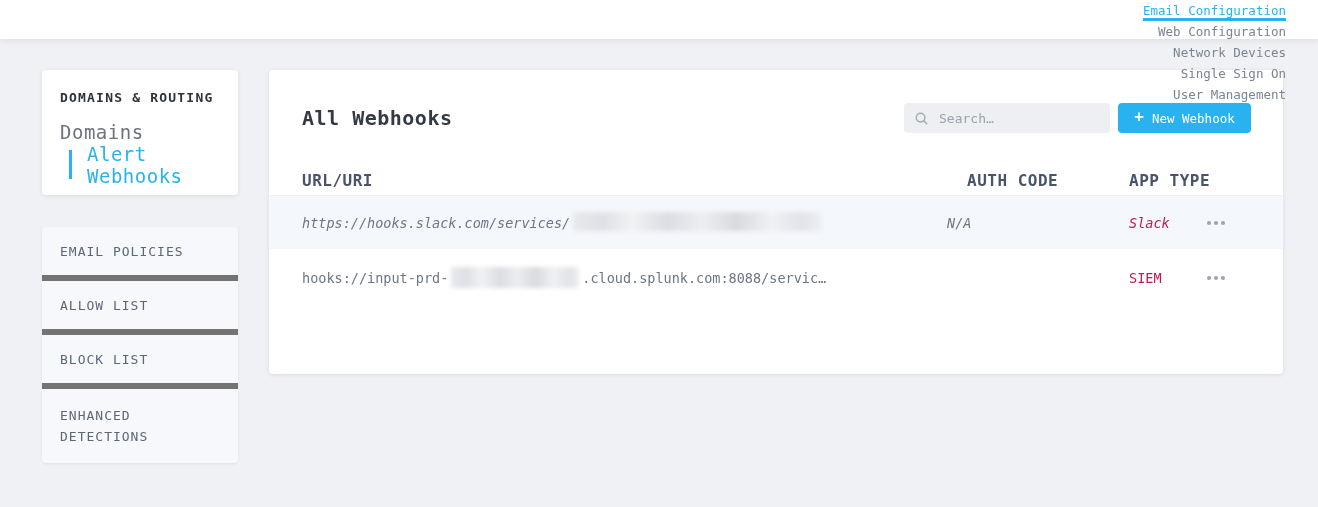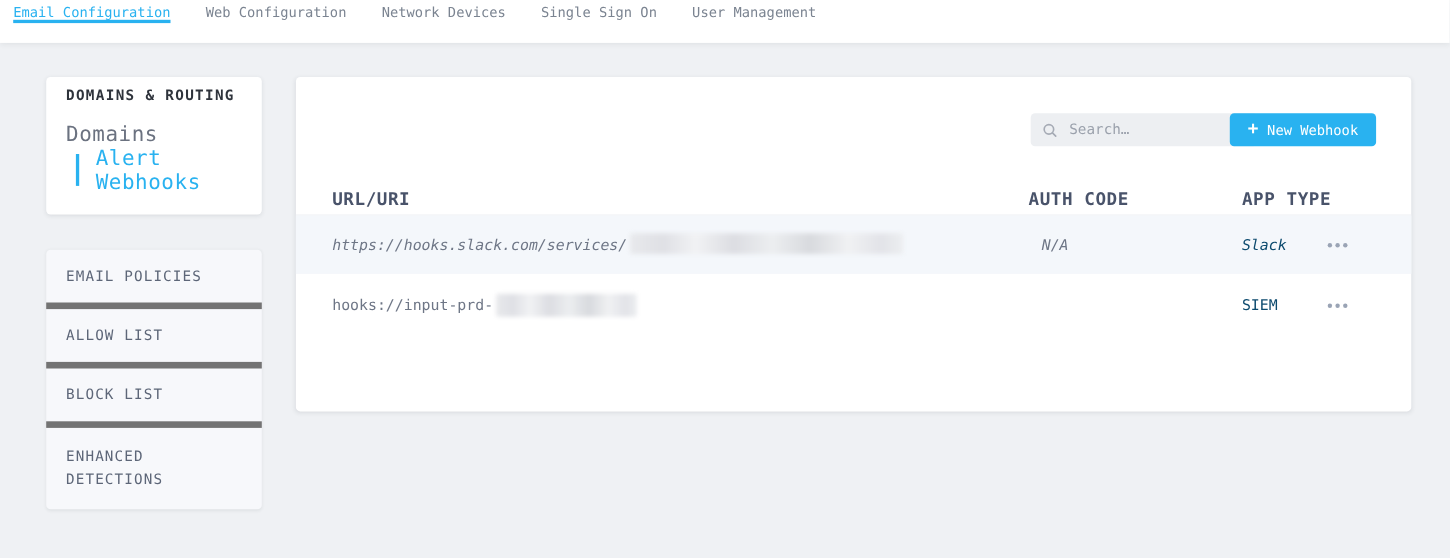--- a/index.html
+++ b/index.html
@@ -10,42 +10,43 @@
     font-family: "DejaVu Sans Mono", "Liberation Mono", monospace;
     position: relative;
     overflow: hidden;
   }
 
   
   .topbar {
     position: absolute; left: 0; top: 0; width: 1318px; height: 39px;
     background: #ffffff;
     box-shadow: 0 2px 5px rgba(40,45,55,.08);
-    display: flex; align-items: flex-start;
+    display: flex; align-items: flex-end;
     padding-left: 12px;
     z-index: 5;
+    flex-direction: column;
   }
   .tab {
     display: flex; align-items: center;
     margin-right: 32px;
     font-size: 12.5px;
     color: #7b8491;
     cursor: pointer;
     border-bottom: 3px solid transparent;
     padding-top: 3px;
     white-space: nowrap;
   }
   .tab.active { color: #29b2f0; border-bottom-color: #29b2f0; }
 
   
   .side-card1 {
     position: absolute; left: 42px; top: 70px; width: 196px; height: 125px;
     background: #ffffff; border-radius: 4px;
     box-shadow: 0 1px 4px rgba(40,45,55,.10);
-    padding-top: 4px;
+    padding-top: 14px;
   }
   .group-header {
     padding: 6px 18px 10px;
     font-size: 13px; font-weight: bold;
     letter-spacing: 1.2px;
     color: #2e333b;
   }
   .side-item {
     position: relative;
     display: flex; align-items: center;
@@ -86,21 +87,20 @@
   .panel-title {
     position: absolute; left: 33px; top: 36px;
     font-size: 20px; font-weight: bold; letter-spacing: .5px;
     color: #343a43;
   }
   .search-box {
     position: absolute; left: 635px; top: 33px; width: 206px; height: 30px;
     background: #edeff2; border-radius: 4px;
     display: flex; align-items: center;
     padding: 0 10px;
-    margin-left: 33px;
   }
   .search-box svg { flex: 0 0 auto; }
   .search-box input {
     border: none; background: transparent; outline: none;
     font-family: inherit; font-size: 13px; color: #4c5360;
     width: 100%; margin-left: 8px;
   }
   .search-box input::placeholder { color: #9ba1ac; opacity: 1; }
   .new-btn {
     position: absolute; left: 849px; top: 33px; width: 133px; height: 30px;
@@ -110,36 +110,36 @@
     cursor: pointer; padding: 0;
   }
   .new-btn .plus { font-size: 16px; font-weight: bold; line-height: 1; position: relative; top: -1px; }
 
   .col-label {
     position: absolute; top: 101px;
     font-size: 16px; font-weight: bold; letter-spacing: .5px;
     color: #49536a; white-space: nowrap;
   }
   .col-url  { left: 33px; }
-  .col-auth { left: 666px; text-align: center; }
+  .col-auth { left: 698px; text-align: center; }
   .col-app  { left: 860px; }
   .header-rule { position: absolute; top: 125px; left: 0; right: 0; height: 1px; background: #edeff3; }
 
   .trow { position: absolute; left: 0; right: 0; }
   .trow.highlight { background: #f4f7fb; }
   .row-0 { top: 126px; height: 53px; font-style: italic; }
   .row-1 { top: 179px; height: 58px; }
   .cell {
     position: absolute; top: 0; bottom: 0;
     display: flex; align-items: center;
     font-size: 13.5px; color: #6e7686; white-space: nowrap;
   }
   .cell-url  { left: 33px; }
   .cell-auth { left: 678px; }
-  .cell-app  { left: 860px; color: #0c4a6e; }
+  .cell-app  { left: 860px; color: #be185d; }
   .cell-menu { left: 925px; width: 44px; justify-content: center; cursor: pointer; background: transparent; border: none; }
   .dots { display: flex; gap: 3px; }
   .dots i { width: 4px; height: 4px; border-radius: 50%; background: #9aa4b5; display: block; }
 
   .redact {
     display: inline-block; vertical-align: middle;
     height: 19px; margin: -2px 3px 0; border-radius: 2px;
     background: linear-gradient(90deg,
       #e8e9ec 0%, #dfe0e5 12%, #f1f2f4 24%, #dcdde2 38%,
       #eceef0 52%, #d8dade 66%, #f0f1f3 80%, #e2e3e8 92%, #eceef0 100%);
@@ -178,20 +178,21 @@
   </div>
   <div class="nav-section">
     <span>BLOCK LIST</span>
   </div>
   <div class="nav-section">
     <span>ENHANCED DETECTIONS</span>
   </div>
 </div>
 
 <div class="panel">
+  <div class="panel-title">All Webhooks</div>
 
   <div class="search-box">
     <svg width="15" height="15" viewBox="0 0 16 16" fill="none">
       <circle cx="7" cy="7" r="4.6" stroke="#a6abb5" stroke-width="1.6"></circle>
       <line x1="10.4" y1="10.4" x2="13.6" y2="13.6" stroke="#a6abb5" stroke-width="1.6" stroke-linecap="round"></line>
     </svg>
     <input type="text" placeholder="Search…" style="">
   </div>
 
   <button class="new-btn">
@@ -218,20 +219,21 @@
           <i></i>
           <i></i>
         </span>
     </button>
   </div>
 
   <div class="trow row-1">
     <div class="cell cell-url">
       <span>hooks://input-prd-</span>
         <span class="redact r1"></span>
+        <span>.cloud.splunk.com:8088/servic…</span>
     </div>
     <div class="cell cell-app">SIEM</div>
     <button class="cell cell-menu">
       <span class="dots">
           <i></i>
           <i></i>
           <i></i>
         </span>
     </button>
   </div>

